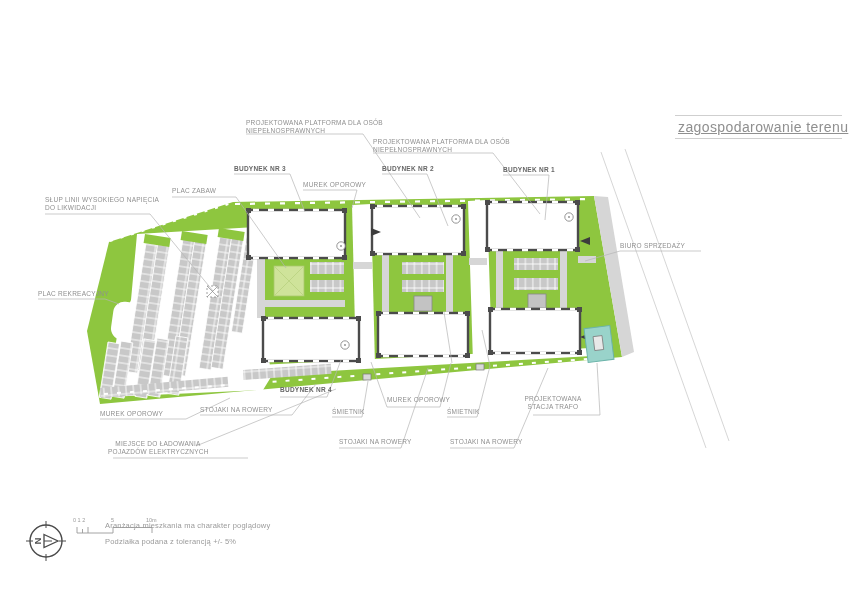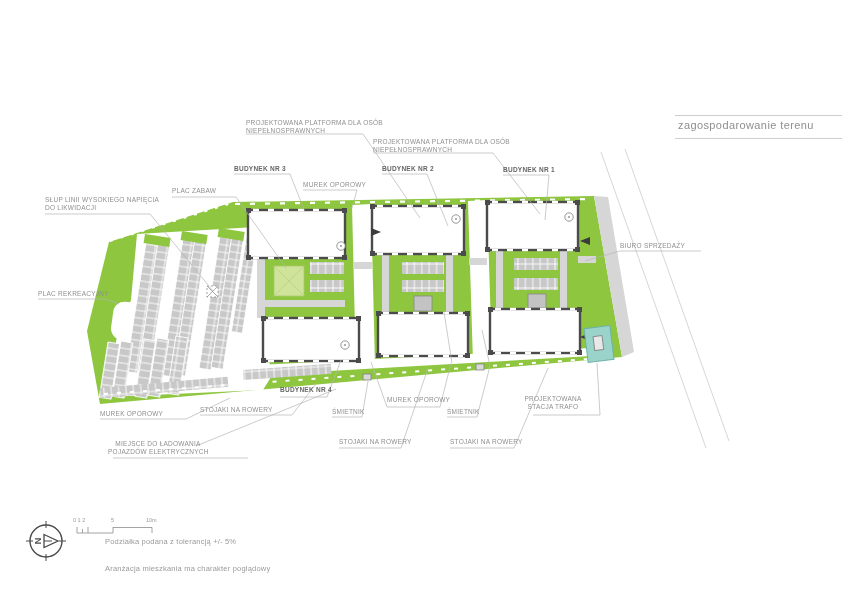--- a/index.html
+++ b/index.html
@@ -4,21 +4,21 @@
 <style>
   html,body{margin:0;padding:0;background:#ffffff;}
   #canvas{position:relative;width:860px;height:608px;background:#ffffff;overflow:hidden;
           font-family:"Liberation Sans",sans-serif;}
   svg{position:absolute;left:0;top:0;}
   .lbl{position:absolute;font-size:6.5px;line-height:8px;color:#8f8f8f;letter-spacing:.25px;
        white-space:nowrap;text-transform:uppercase;}
   .lbl.b{font-weight:bold;color:#666;}
   .lbl.c{text-align:center;}
   .hdr-line{position:absolute;left:675px;width:167px;border-top:1px solid #cfcfcf;}
-  #hdr-text{position:absolute;left:678px;top:119px;font-size:11px;color:#8f8f8f;letter-spacing:.4px;}
+  #hdr-text{position:absolute;left:678px;top:119px;font-size:14px;color:#8f8f8f;letter-spacing:.4px;text-decoration:underline;}
   .note{position:absolute;left:77px;font-size:7.5px;color:#9a9a9a;letter-spacing:.2px;margin-left:28px;}
   .scale-num{position:absolute;font-size:5.5px;color:#9a9a9a;}
 </style>
 </head>
 <body>
 
 <div id="canvas">
 
   <svg width="860" height="608" viewBox="0 0 860 608">
     <defs>
@@ -275,15 +275,15 @@
   <div class="lbl" style="left:450px;top:438px">STOJAKI NA ROWERY</div>
   <div class="lbl c" style="left:516px;top:395px;width:74px">
     <div>PROJEKTOWANA</div>
     <div>STACJA TRAFO</div>
   </div>
 
   <div class="scale-num" style="left:73px;top:517px">0 1 2</div>
   <div class="scale-num" style="left:111px;top:517px">5</div>
   <div class="scale-num" style="left:146px;top:517px">10m</div>
   <div class="note" style="top:537px">Podziałka podana z tolerancją +/- 5%</div>
-  <div class="note" style="top:564px">Aranżacja mieszkania ma charakter poglądowy</div>
+  <div class="note" style="top:521px">Aranżacja mieszkania ma charakter poglądowy</div>
 
 </div>
 
 </body></html>

